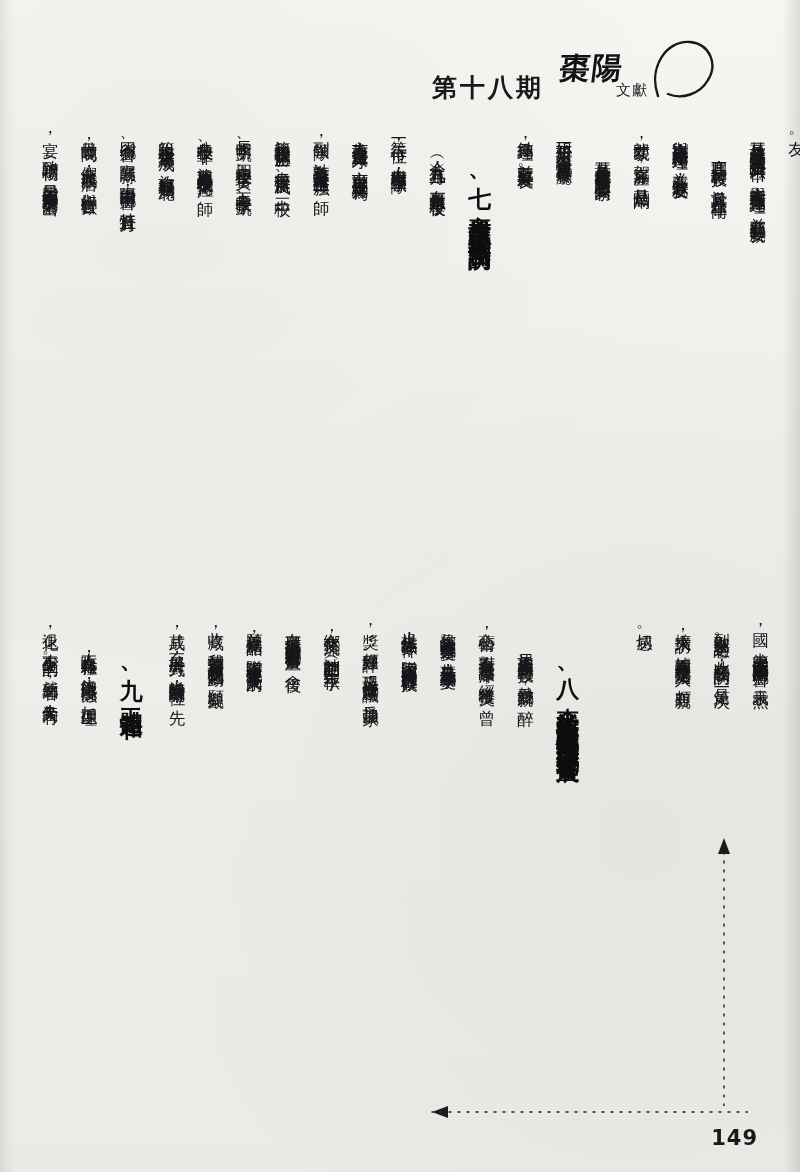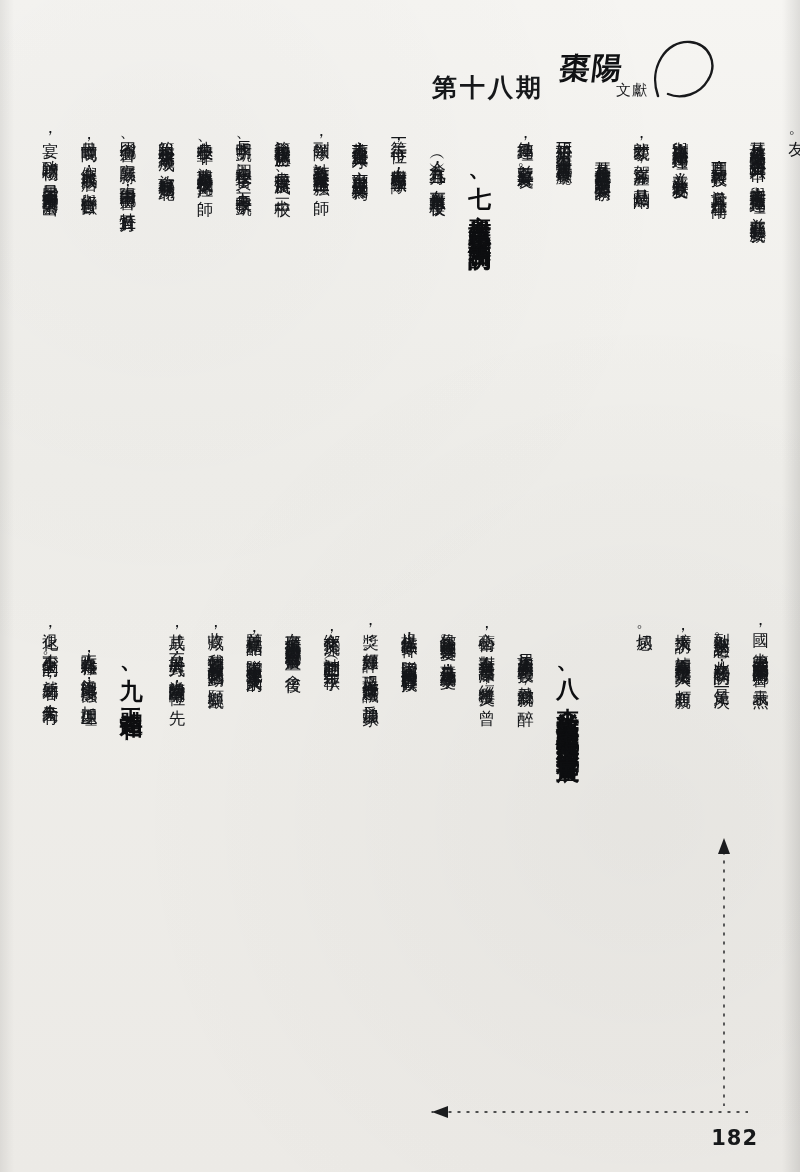--- a/index.html
+++ b/index.html
@@ -263,15 +263,15 @@
 
   <div class="footer">
     <svg class="dotted-rule" viewBox="0 0 330 16" preserveAspectRatio="none">
       <path d="M330 8 L14 8" stroke="#1b1c1e" stroke-width="1.4" stroke-dasharray="2 7" stroke-linecap="round"></path>
       <path d="M14 8 L30 2 L30 14 Z" fill="#1b1c1e"></path>
     </svg>
     <svg class="dotted-rule-vert" viewBox="0 0 16 290" preserveAspectRatio="none">
       <path d="M8 290 L8 22" stroke="#1b1c1e" stroke-width="1.4" stroke-dasharray="2 7" stroke-linecap="round"></path>
       <path d="M8 22 L2 38 L14 38 Z" fill="#1b1c1e"></path>
     </svg>
-    <div class="page-number">182</div>
+    <div class="page-number">149</div>
   </div>
 </div>
 
 </body></html>

